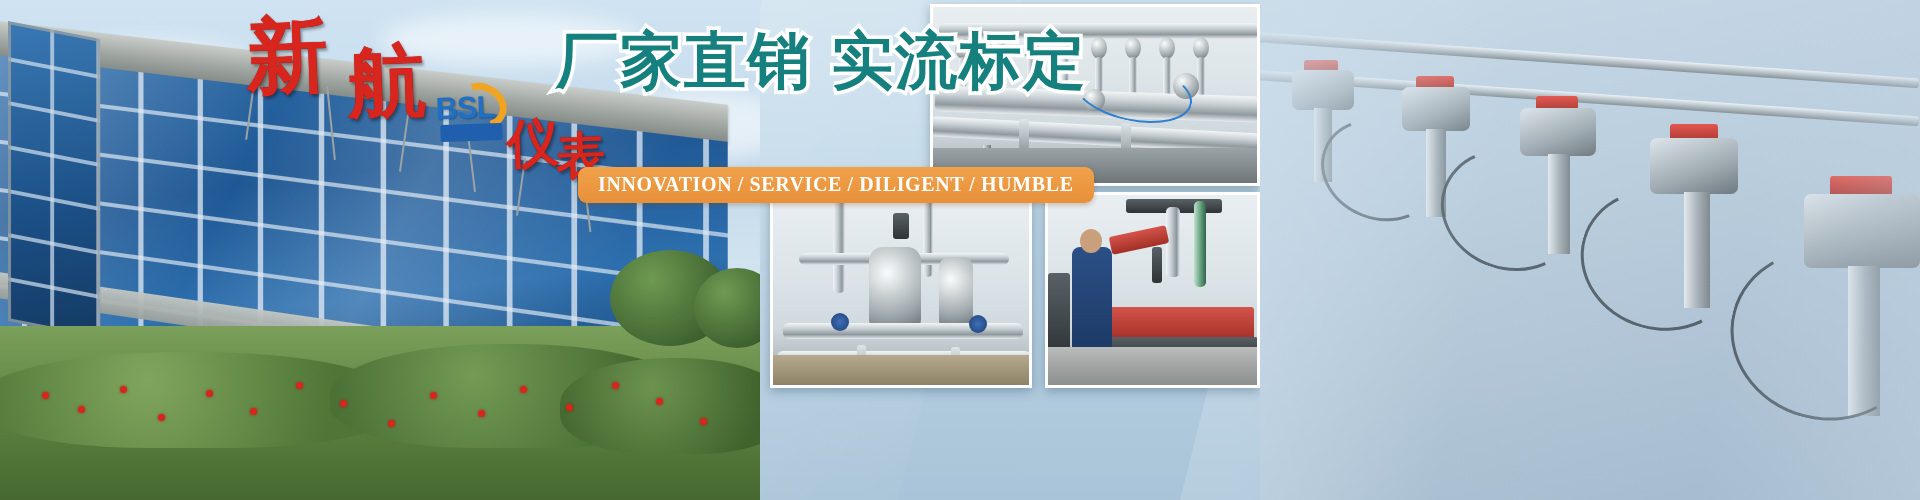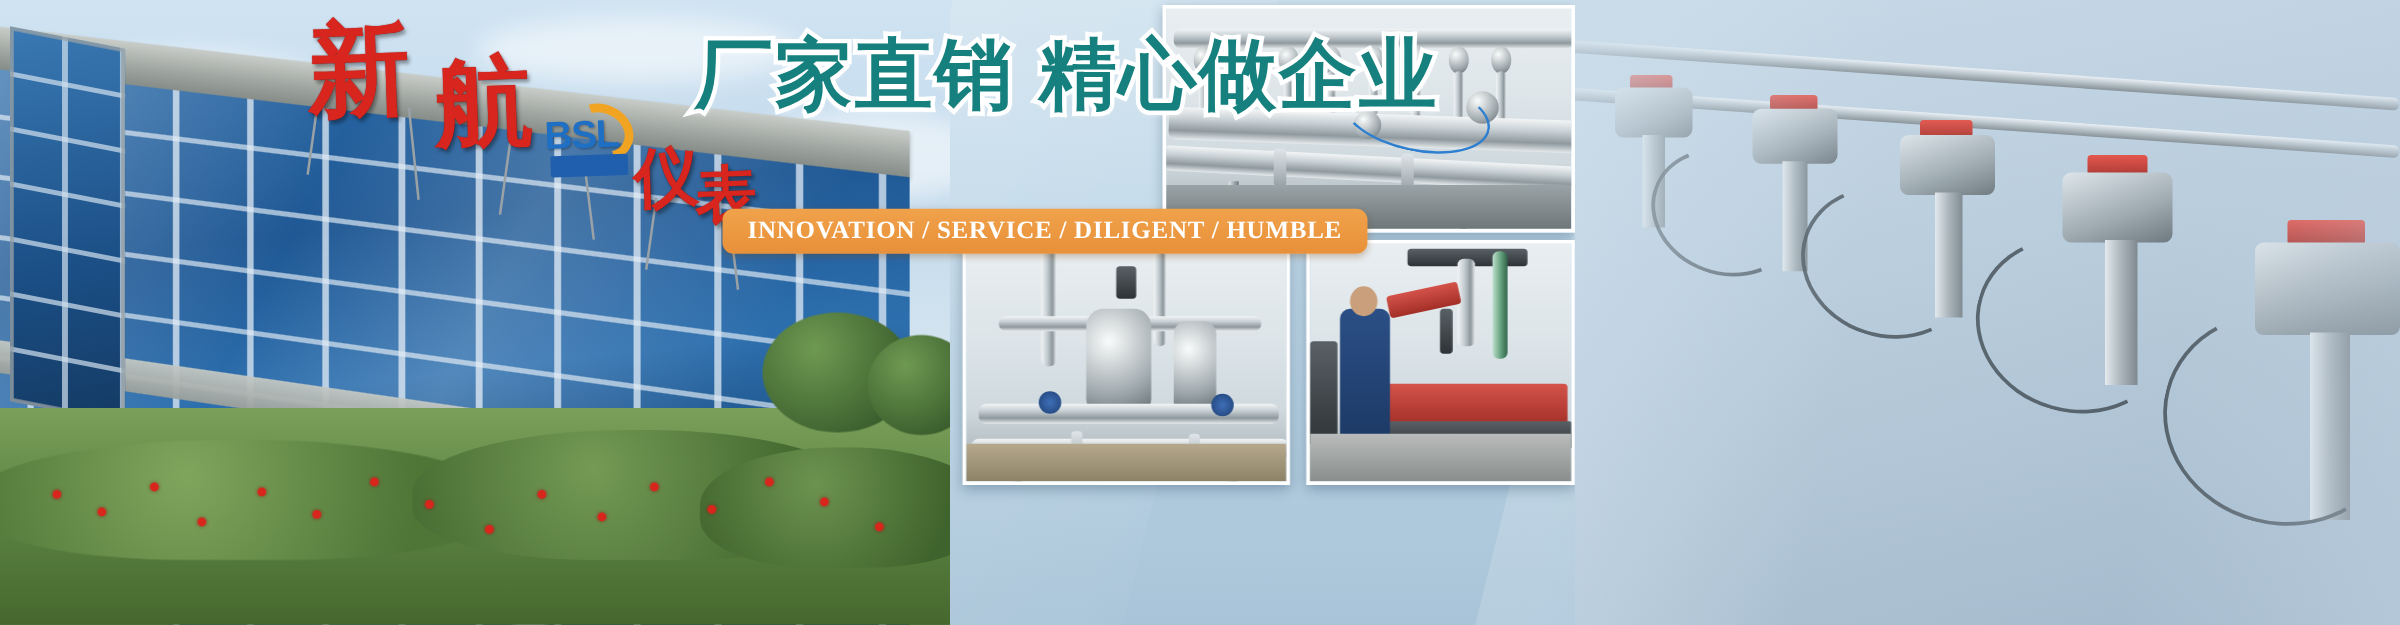--- a/index.html
+++ b/index.html
@@ -343,20 +343,20 @@
     </div>
 
     <div class="rs-cable" style="left:60px;top:120px;width:120px;height:100px;transform:rotate(20deg);"></div>
     <div class="rs-cable" style="left:180px;top:150px;width:140px;height:120px;transform:rotate(18deg);"></div>
     <div class="rs-cable" style="left:320px;top:190px;width:160px;height:140px;transform:rotate(16deg);"></div>
     <div class="rs-cable" style="left:470px;top:250px;width:190px;height:170px;transform:rotate(14deg);"></div>
 
     <div class="haze"></div>
   </div>
 
-  <div class="headline">厂家直销 精心做企业</div>
+  <div class="headline">厂家直销 实流标定</div>
 
 
   <div class="slogan-band">
     <span>INNOVATION / SERVICE / DILIGENT / HUMBLE</span>
   </div>
 
 </div>
 
 </body></html>

